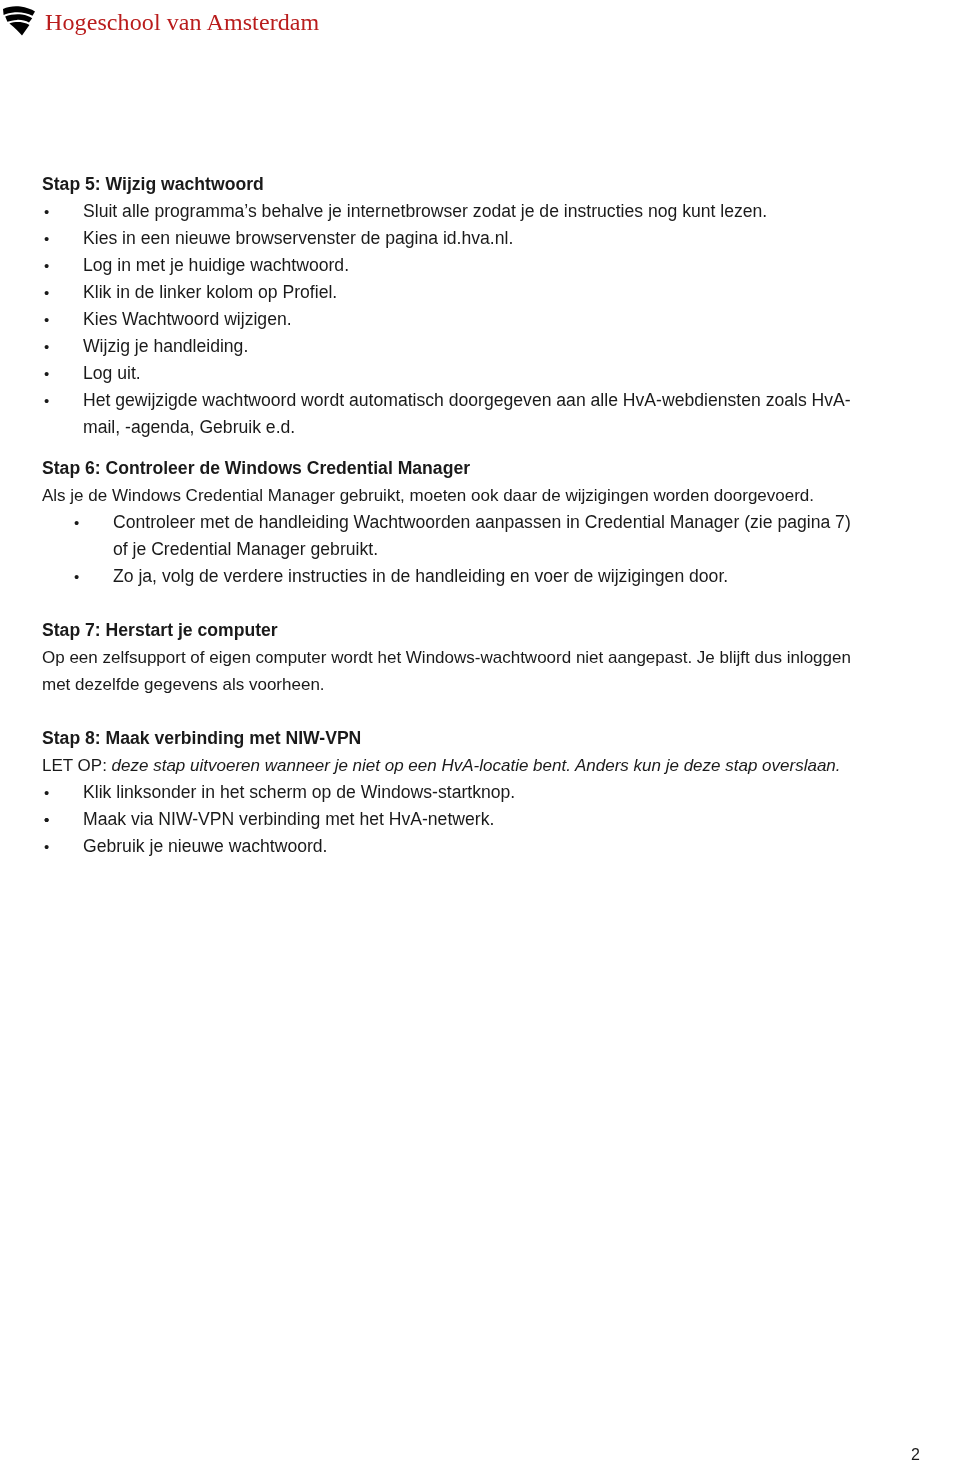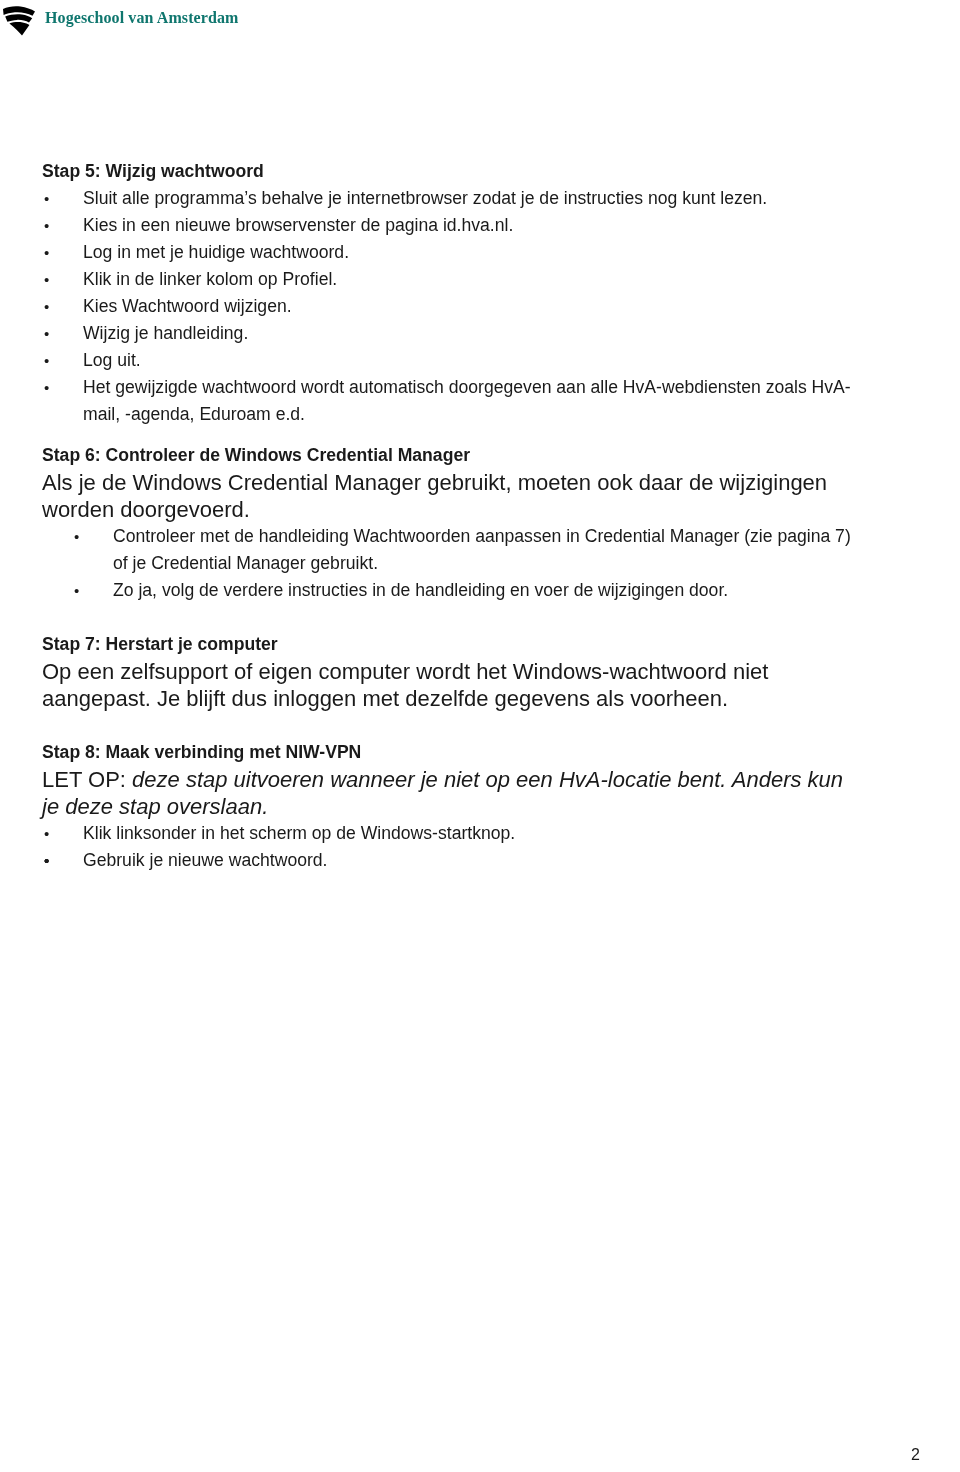--- a/index.html
+++ b/index.html
@@ -29,47 +29,47 @@
     left: 2px;
     top: 6px;
     width: 34px;
     height: 30px;
   }
   #header-title {
     position: absolute;
     left: 45px;
     top: 9px;
     font-family: "Liberation Serif", serif;
-    font-weight: bold;
-    font-size: 16px;
+    font-weight: normal;
+    font-size: 24px;
     letter-spacing: 0.1px;
-    color: #0f766e;
+    color: #b91c1c;
     white-space: nowrap;
   }
 
   
   #doc-body {
     position: absolute;
     left: 42px;
-    top: 158px;
+    top: 171px;
     width: 812px;
   }
 
   .section {
     margin: 0 0 0 0;
   }
   .section-heading {
     font-size: 17.6px;
     font-weight: bold;
     line-height: 27px;
     color: #1a1a1a;
     margin: 0;
   }
   .para {
-    font-size: 22px;
+    font-size: 17px;
     line-height: 27px;
     margin: 0;
     color: #1a1a1a;
   }
   .para .ital {
     font-style: italic;
   }
 
   ul.bullets {
     list-style: none;
@@ -159,21 +159,21 @@
       <li>
         <span class="bullet-glyph">•</span>
         <span>Wijzig je handleiding.</span>
       </li>
       <li>
         <span class="bullet-glyph">•</span>
         <span>Log uit.</span>
       </li>
       <li>
         <span class="bullet-glyph">•</span>
-        <span>Het gewijzigde wachtwoord wordt automatisch doorgegeven aan alle HvA-webdiensten zoals HvA-mail, -agenda, Eduroam e.d.</span>
+        <span>Het gewijzigde wachtwoord wordt automatisch doorgegeven aan alle HvA-webdiensten zoals HvA-mail, -agenda, Gebruik e.d.</span>
       </li>
     </ul>
   </div>
 
   <div class="gap-sm"></div>
 
   <div class="section">
     <div class="section-heading">Stap 6: Controleer de Windows Credential Manager</div>
     <p class="para">Als je de Windows Credential Manager gebruikt, moeten ook daar de wijzigingen worden doorgevoerd.</p>
     <ul class="bullets indent-2">
@@ -203,20 +203,21 @@
     <ul class="bullets">
       <li>
         <span class="bullet-glyph">•</span>
         <span>Klik linksonder in het scherm op de Windows-startknop.</span>
       </li>
       <li>
         <span class="bullet-glyph">•</span>
       </li>
       <li>
         <span class="bullet-glyph">•</span>
+        <span>Maak via NIW-VPN verbinding met het HvA-netwerk.</span>
       </li>
       <li>
         <span class="bullet-glyph">•</span>
         <span>Gebruik je nieuwe wachtwoord.</span>
       </li>
     </ul>
   </div>
 
 </div>
 

